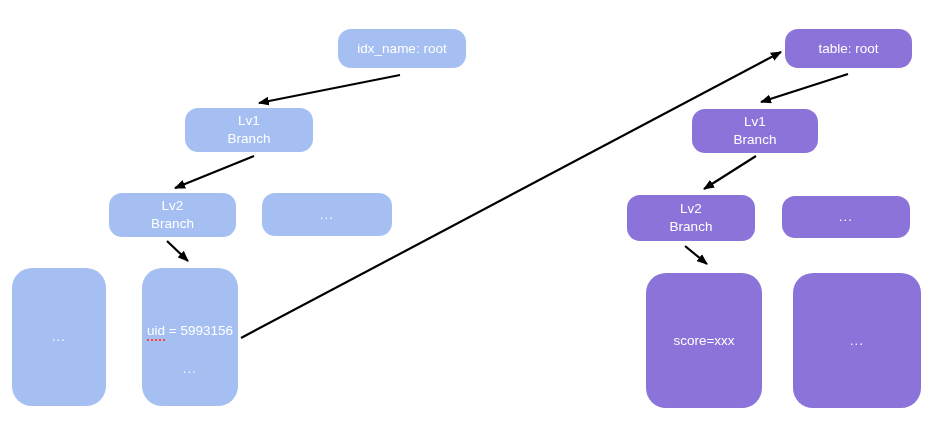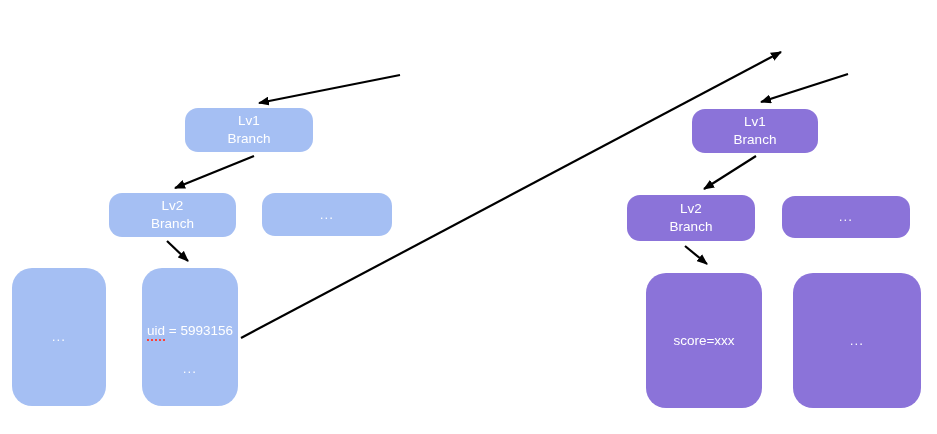--- a/index.html
+++ b/index.html
@@ -55,20 +55,23 @@
     stroke-width: 2.2;
     fill: none;
   }
   .arrow-head { fill: var(--arrow, #000000); }
 </style>
 </head>
 <body>
 
 <div class="canvas">
 
+  <div class="node blue pill" style="left:338px; top:29px; width:128px; height:39px;">
+    <span>idx_name: root</span>
+  </div>
 
   <div class="node blue pill" style="left:185px; top:108px; width:128px; height:44px;">
     <span class="multiline">Lv1
 Branch</span>
   </div>
 
   <div class="node blue pill" style="left:109px; top:193px; width:127px; height:44px;">
     <span class="multiline">Lv2
 Branch</span>
   </div>
@@ -79,20 +82,23 @@
 
   <div class="node blue leaf" style="left:12px; top:268px; width:94px; height:138px;">
     <span class="ellipsis">...</span>
   </div>
 
   <div class="node blue leaf" style="left:142px; top:268px; width:96px; height:138px;text-decoration:underline;">
     <span class="uid-line"><span class="uid-word">uid</span><span> = 5993156</span></span>
     <span class="uid-more ellipsis">...</span>
   </div>
 
+  <div class="node purple pill" style="left:785px; top:29px; width:127px; height:39px;">
+    <span>table: root</span>
+  </div>
 
   <div class="node purple pill" style="left:692px; top:109px; width:126px; height:44px;">
     <span class="multiline">Lv1
 Branch</span>
   </div>
 
   <div class="node purple pill" style="left:627px; top:195px; width:128px; height:46px;">
     <span class="multiline">Lv2
 Branch</span>
   </div>

